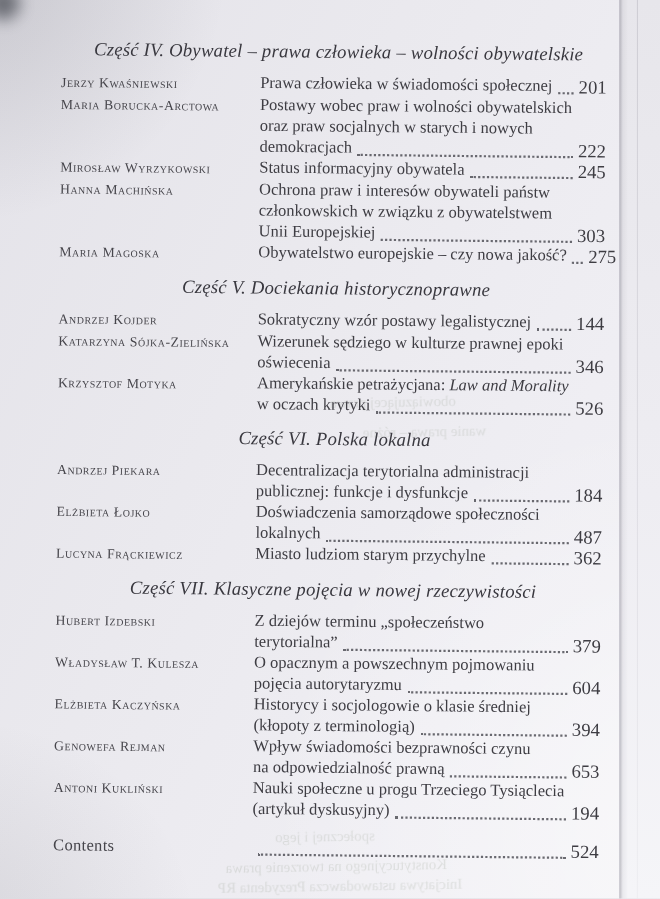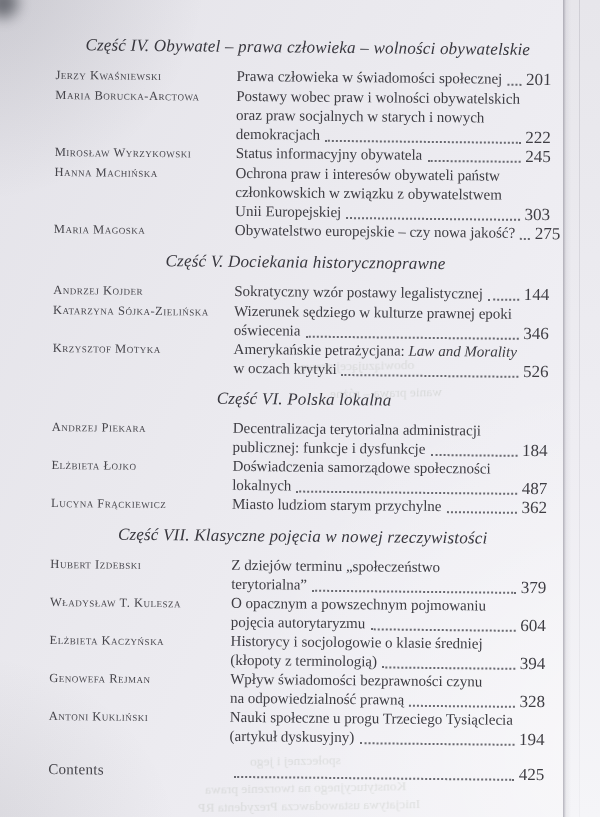--- a/index.html
+++ b/index.html
@@ -260,21 +260,21 @@
 
     <div class="entry">
       <div class="author-col">Genowefa Rejman</div>
       <div class="title-col">
         <div class="line">
           <span class="t">Wpływ świadomości bezprawności czynu</span>
         </div>
         <div class="line">
           <span class="t">na odpowiedzialność prawną</span>
           <span class="leader"></span>
-          <span class="pageno">328</span>
+          <span class="pageno">653</span>
         </div>
       </div>
     </div>
 
     <div class="entry">
       <div class="author-col">Antoni Kukliński</div>
       <div class="title-col">
         <div class="line">
           <span class="t">Nauki społeczne u progu Trzeciego Tysiąclecia</span>
         </div>
@@ -284,19 +284,19 @@
           <span class="pageno">194</span>
         </div>
       </div>
     </div>
 
     <div class="entry contents-row">
       <div class="author-col contents-label">Contents</div>
       <div class="title-col">
         <div class="line">
           <span class="leader"></span>
-          <span class="pageno">425</span>
+          <span class="pageno">524</span>
         </div>
       </div>
     </div>
 
   </div>
 </div>
 
 </body></html>

